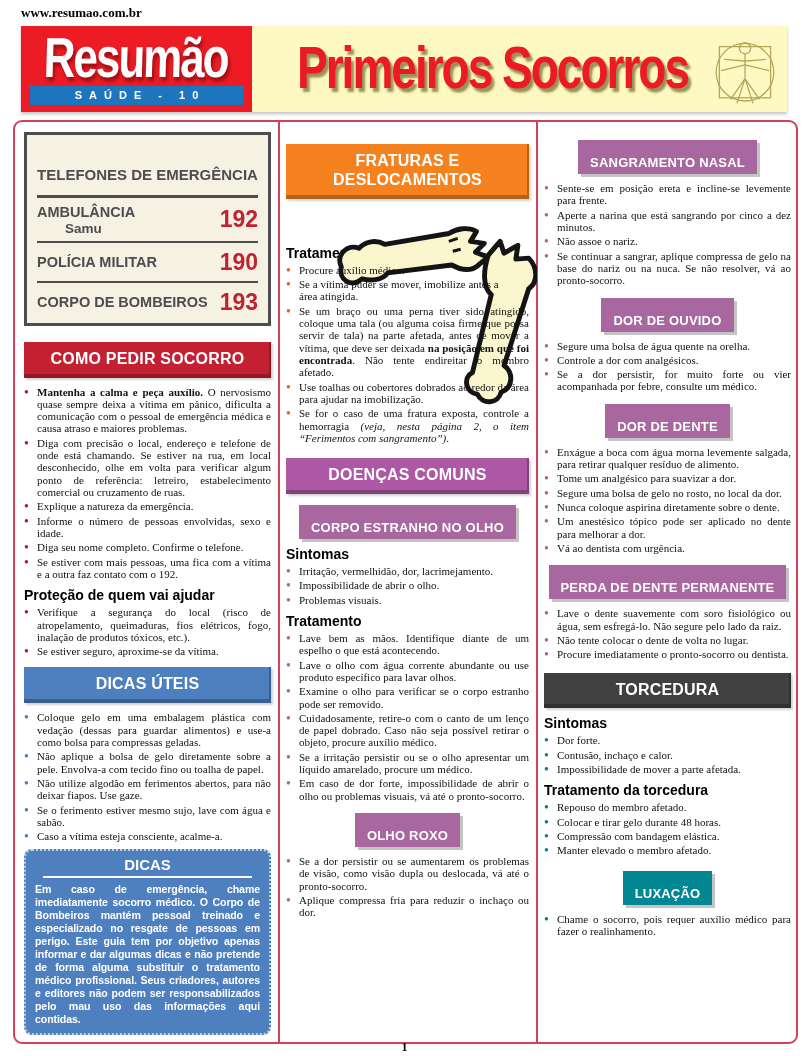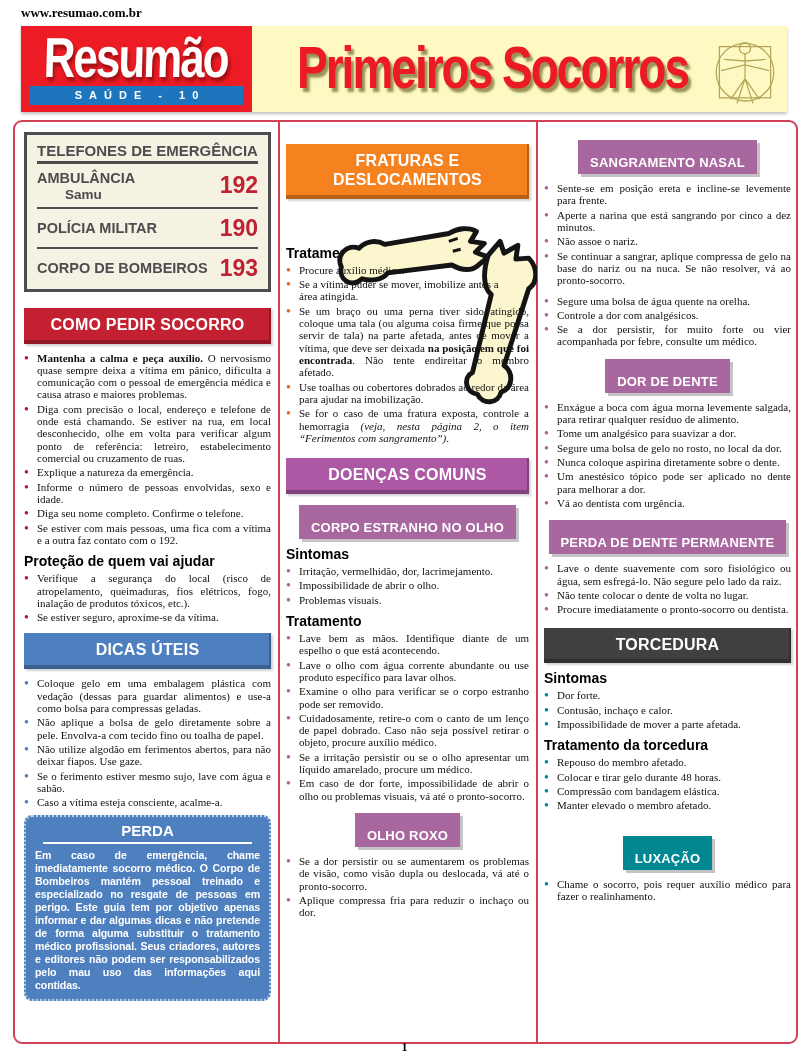--- a/index.html
+++ b/index.html
@@ -34,21 +34,21 @@
   .frame{position:absolute;left:13px;top:120px;width:781px;height:920px;border:2px solid #D24157;border-radius:9px;}
   .vdiv{position:absolute;top:0;bottom:0;width:2px;background:#D24157;}
   .vdiv1{left:263px;} .vdiv2{left:521px;}
   .col{position:absolute;top:10px;}
   .col1{left:9px;width:247px;}
   .col2{left:271px;width:243px;position:relative;}
   .col3{left:529px;width:247px;}
   .pagenum{position:absolute;bottom:1px;left:0;width:100%;text-align:center;font:700 12px "Liberation Serif",serif;color:#000;}
   
   .phone-table{background:#F5F1E3;border:3px solid #4D4D4F;padding:7px 10px 2px;}
-  .pt-title{text-align:center;font:700 15px "Liberation Sans",sans-serif;color:#4D4D4F;padding-bottom:2px;border-bottom:3px solid #4D4D4F;}
+  .pt-title{text-align:center;font:700 15px "Liberation Sans",sans-serif;color:#4D4D4F;padding-bottom:12px;border-bottom:3px solid #4D4D4F;margin-top:24px;}
   .pt-row{display:flex;justify-content:space-between;align-items:center;padding:6px 0 5px;border-bottom:2px solid #4D4D4F;}
   .pt-row.last{border-bottom:none;}
   .pt-label{font:700 14.5px/1.15 "Liberation Sans",sans-serif;color:#4D4D4F;}
   .pt-sub{font:700 13.5px "Liberation Sans",sans-serif;color:#4D4D4F;padding-left:28px;}
   .pt-num{font:700 23px "Liberation Sans",sans-serif;color:#C0222F;}
   
   .banner{
     color:#fff;text-align:center;font:700 16px/1.18 "Liberation Sans","DejaVu Sans",sans-serif;
     padding:8px 4px 9px;letter-spacing:.2px;
     box-shadow:inset -2px -4px 0 rgba(0,0,0,.25), 2px 2px 2px rgba(0,0,0,.18);
@@ -156,21 +156,21 @@
     <div class="banner bn-blue mt10">DICAS ÚTEIS</div>
     <ul class="bullets dots-blue">
       <li>Coloque gelo em uma embalagem plástica com vedação (dessas para guardar alimentos) e use-a como bolsa para compressas geladas.</li>
       <li>Não aplique a bolsa de gelo diretamente sobre a pele. Envolva-a com tecido fino ou toalha de papel.</li>
       <li>Não utilize algodão em ferimentos abertos, para não deixar fiapos. Use gaze.</li>
       <li>Se o ferimento estiver mesmo sujo, lave com água e sabão.</li>
       <li>Caso a vítima esteja consciente, acalme-a.</li>
     </ul>
 
     <div class="aviso">
-      <div class="aviso-title">PERDA</div>
+      <div class="aviso-title">DICAS</div>
       <div class="aviso-text">Em caso de emergência, chame imediatamente socorro médico. O Corpo de Bombeiros mantém pessoal treinado e especializado no resgate de pessoas em perigo. Este guia tem por objetivo apenas informar e dar algumas dicas e não pretende de forma alguma substituir o tratamento médico profissional. Seus criadores, autores e editores não podem ser responsabilizados pelo mau uso das informações aqui contidas.</div>
     </div>
   </div>
 
   <div class="col col2">
 
     <div class="banner bn-orange mt12">
       <span style="display:block">FRATURAS E</span>
       <span style="display:block">DESLOCAMENTOS</span>
     </div>
@@ -227,20 +227,23 @@
     <div class="sb-wrap" style="margin-top:8px">
       <span class="subbanner sb-purple">SANGRAMENTO NASAL</span>
     </div>
     <ul class="bullets dots-purple">
       <li>Sente-se em posição ereta e incline-se levemente para frente.</li>
       <li>Aperte a narina que está sangrando por cinco a dez minutos.</li>
       <li>Não assoe o nariz.</li>
       <li>Se continuar a sangrar, aplique compressa de gelo na base do nariz ou na nuca. Se não resolver, vá ao pronto-socorro.</li>
     </ul>
 
+    <div class="sb-wrap">
+      <span class="subbanner sb-purple">DOR DE OUVIDO</span>
+    </div>
     <ul class="bullets dots-purple">
       <li>Segure uma bolsa de água quente na orelha.</li>
       <li>Controle a dor com analgésicos.</li>
       <li>Se a dor persistir, for muito forte ou vier acompanhada por febre, consulte um médico.</li>
     </ul>
 
     <div class="sb-wrap">
       <span class="subbanner sb-purple">DOR DE DENTE</span>
     </div>
     <ul class="bullets dots-purple">
@@ -271,21 +274,21 @@
     </ul>
 
     <div class="subhead">Tratamento da torcedura</div>
     <ul class="bullets dots-teal" style="margin-top:2px">
       <li>Repouso do membro afetado.</li>
       <li>Colocar e tirar gelo durante 48 horas.</li>
       <li>Compressão com bandagem elástica.</li>
       <li>Manter elevado o membro afetado.</li>
     </ul>
 
-    <div class="sb-wrap" style="margin-top:24px">
+    <div class="sb-wrap" style="margin-top:14px">
       <span class="subbanner sb-teal">LUXAÇÃO</span>
     </div>
     <ul class="bullets dots-teal">
       <li>Chame o socorro, pois requer auxílio médico para fazer o realinhamento.</li>
     </ul>
   </div>
 </div>
 
 <div class="pagenum">1</div>
 

